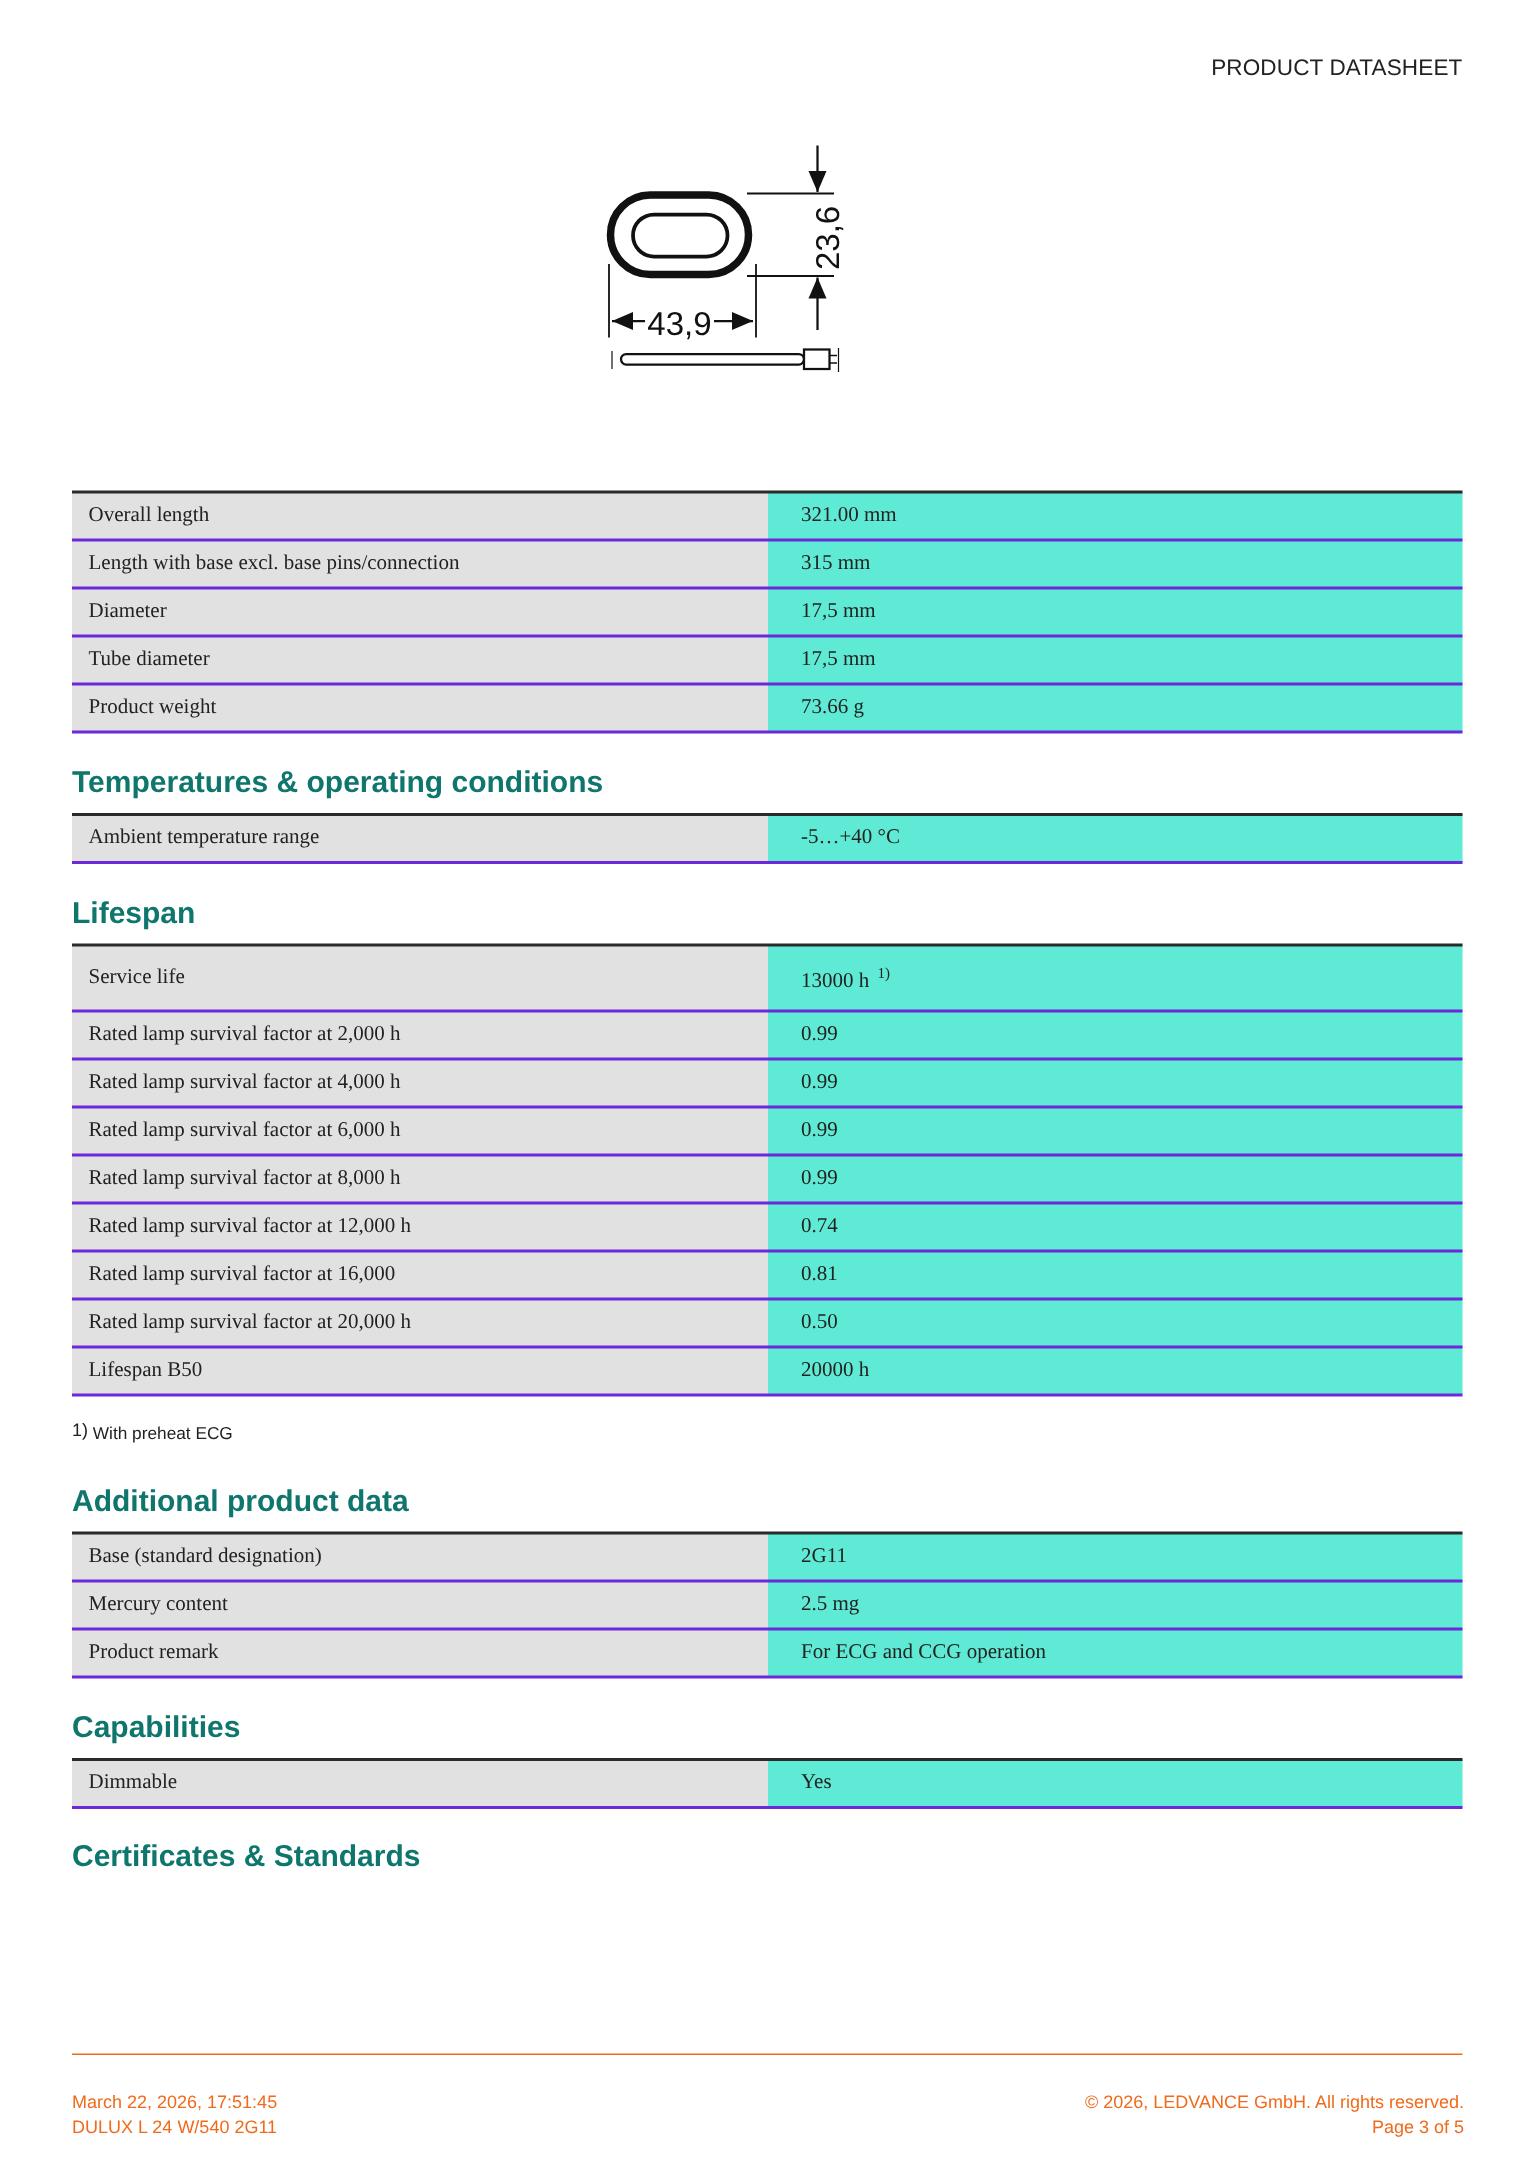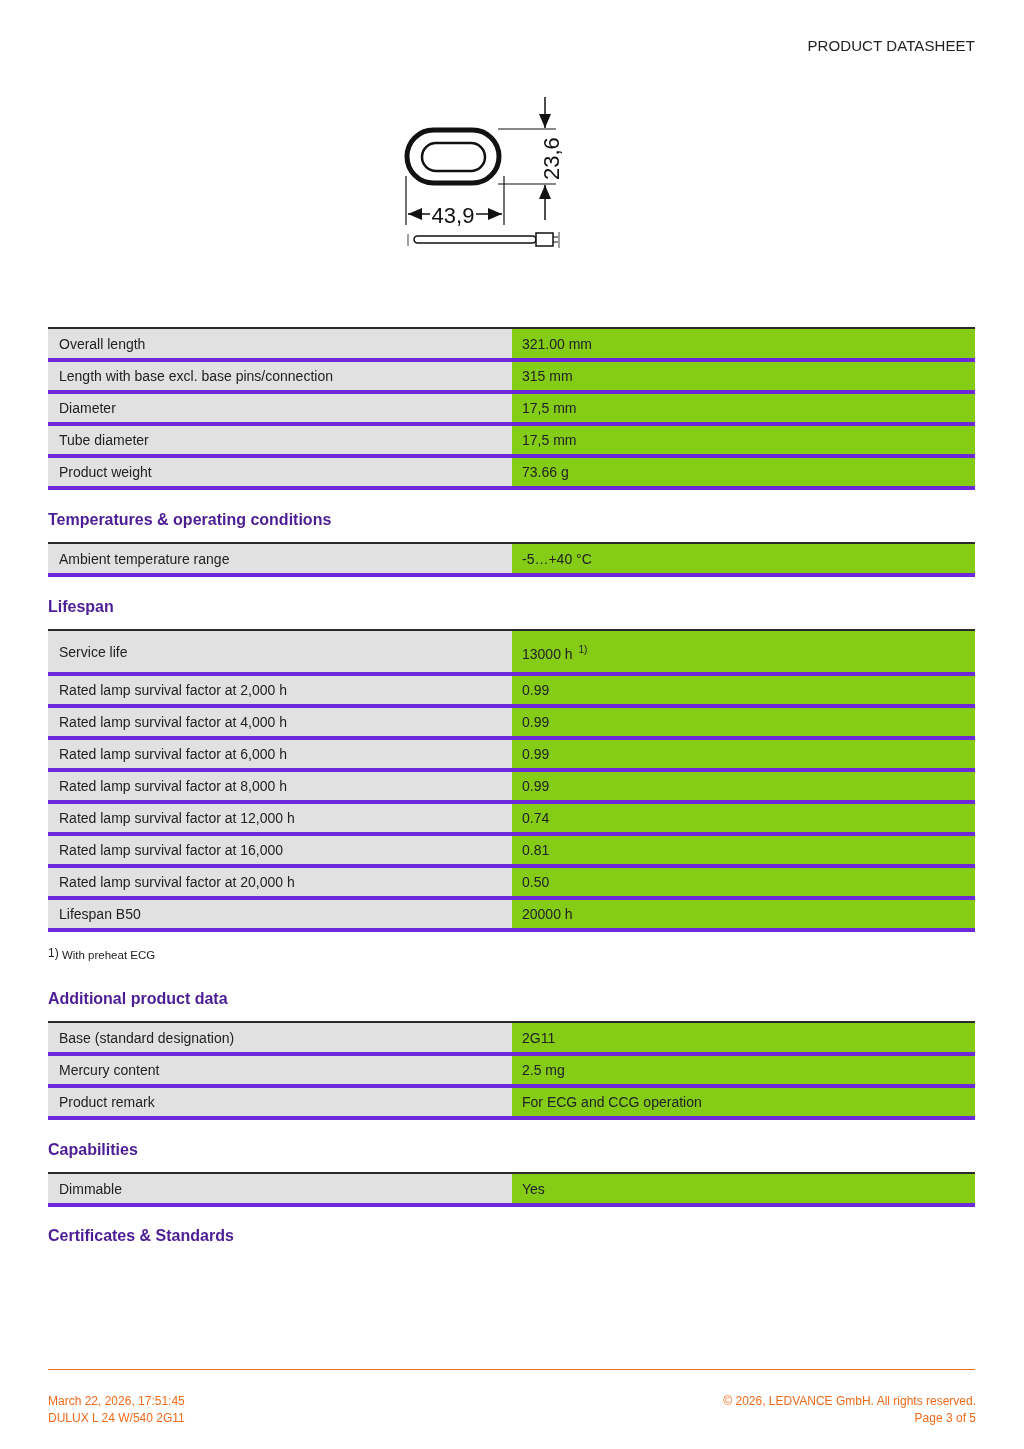--- a/index.html
+++ b/index.html
@@ -17,28 +17,29 @@
   }
   .content {
     position: absolute; left: 48px; width: 927px;
   }
   table.spec {
     width: 927px; border-collapse: collapse; font-size: 14px;
   }
   table.spec tr { height: 32px; }
   table.spec td {
     padding: 0 11px; vertical-align: middle;
-    border-bottom: 4px solid #6d28d9;
+    border-bottom: 2px solid #6d28d9;
+    font-family: Liberation Serif, serif;
   }
   table.spec tr:first-child td { border-top: 2px solid #2a2a2a; }
   table.spec td.label { background: #e1e1e1; width: 442px; }
-  table.spec td.value { background: #84cc16; padding-left: 10px; }
+  table.spec td.value { background: #5eead4; padding-left: 22px; }
   sup.fn { font-size: 10px; vertical-align: 6px; margin-left: 2px; }
   .section-title {
-    color: #4c1d95; font-size: 16px; margin: 0; height: 22px;
+    color: #0f766e; font-size: 20px; margin: 0; height: 22px;
   }
   .footnote { font-size: 11.5px; color: #222; }
   .footnote sup { font-size: 12px; vertical-align: 2px; }
   .footer-rule {
     position: absolute; left: 48px; width: 927px; top: 1369px;
     border-top: 1.5px solid #f06a1b;
   }
   .footer {
     position: absolute; top: 1393px; font-size: 12px; color: #f06a1b; line-height: 17px;
   }

